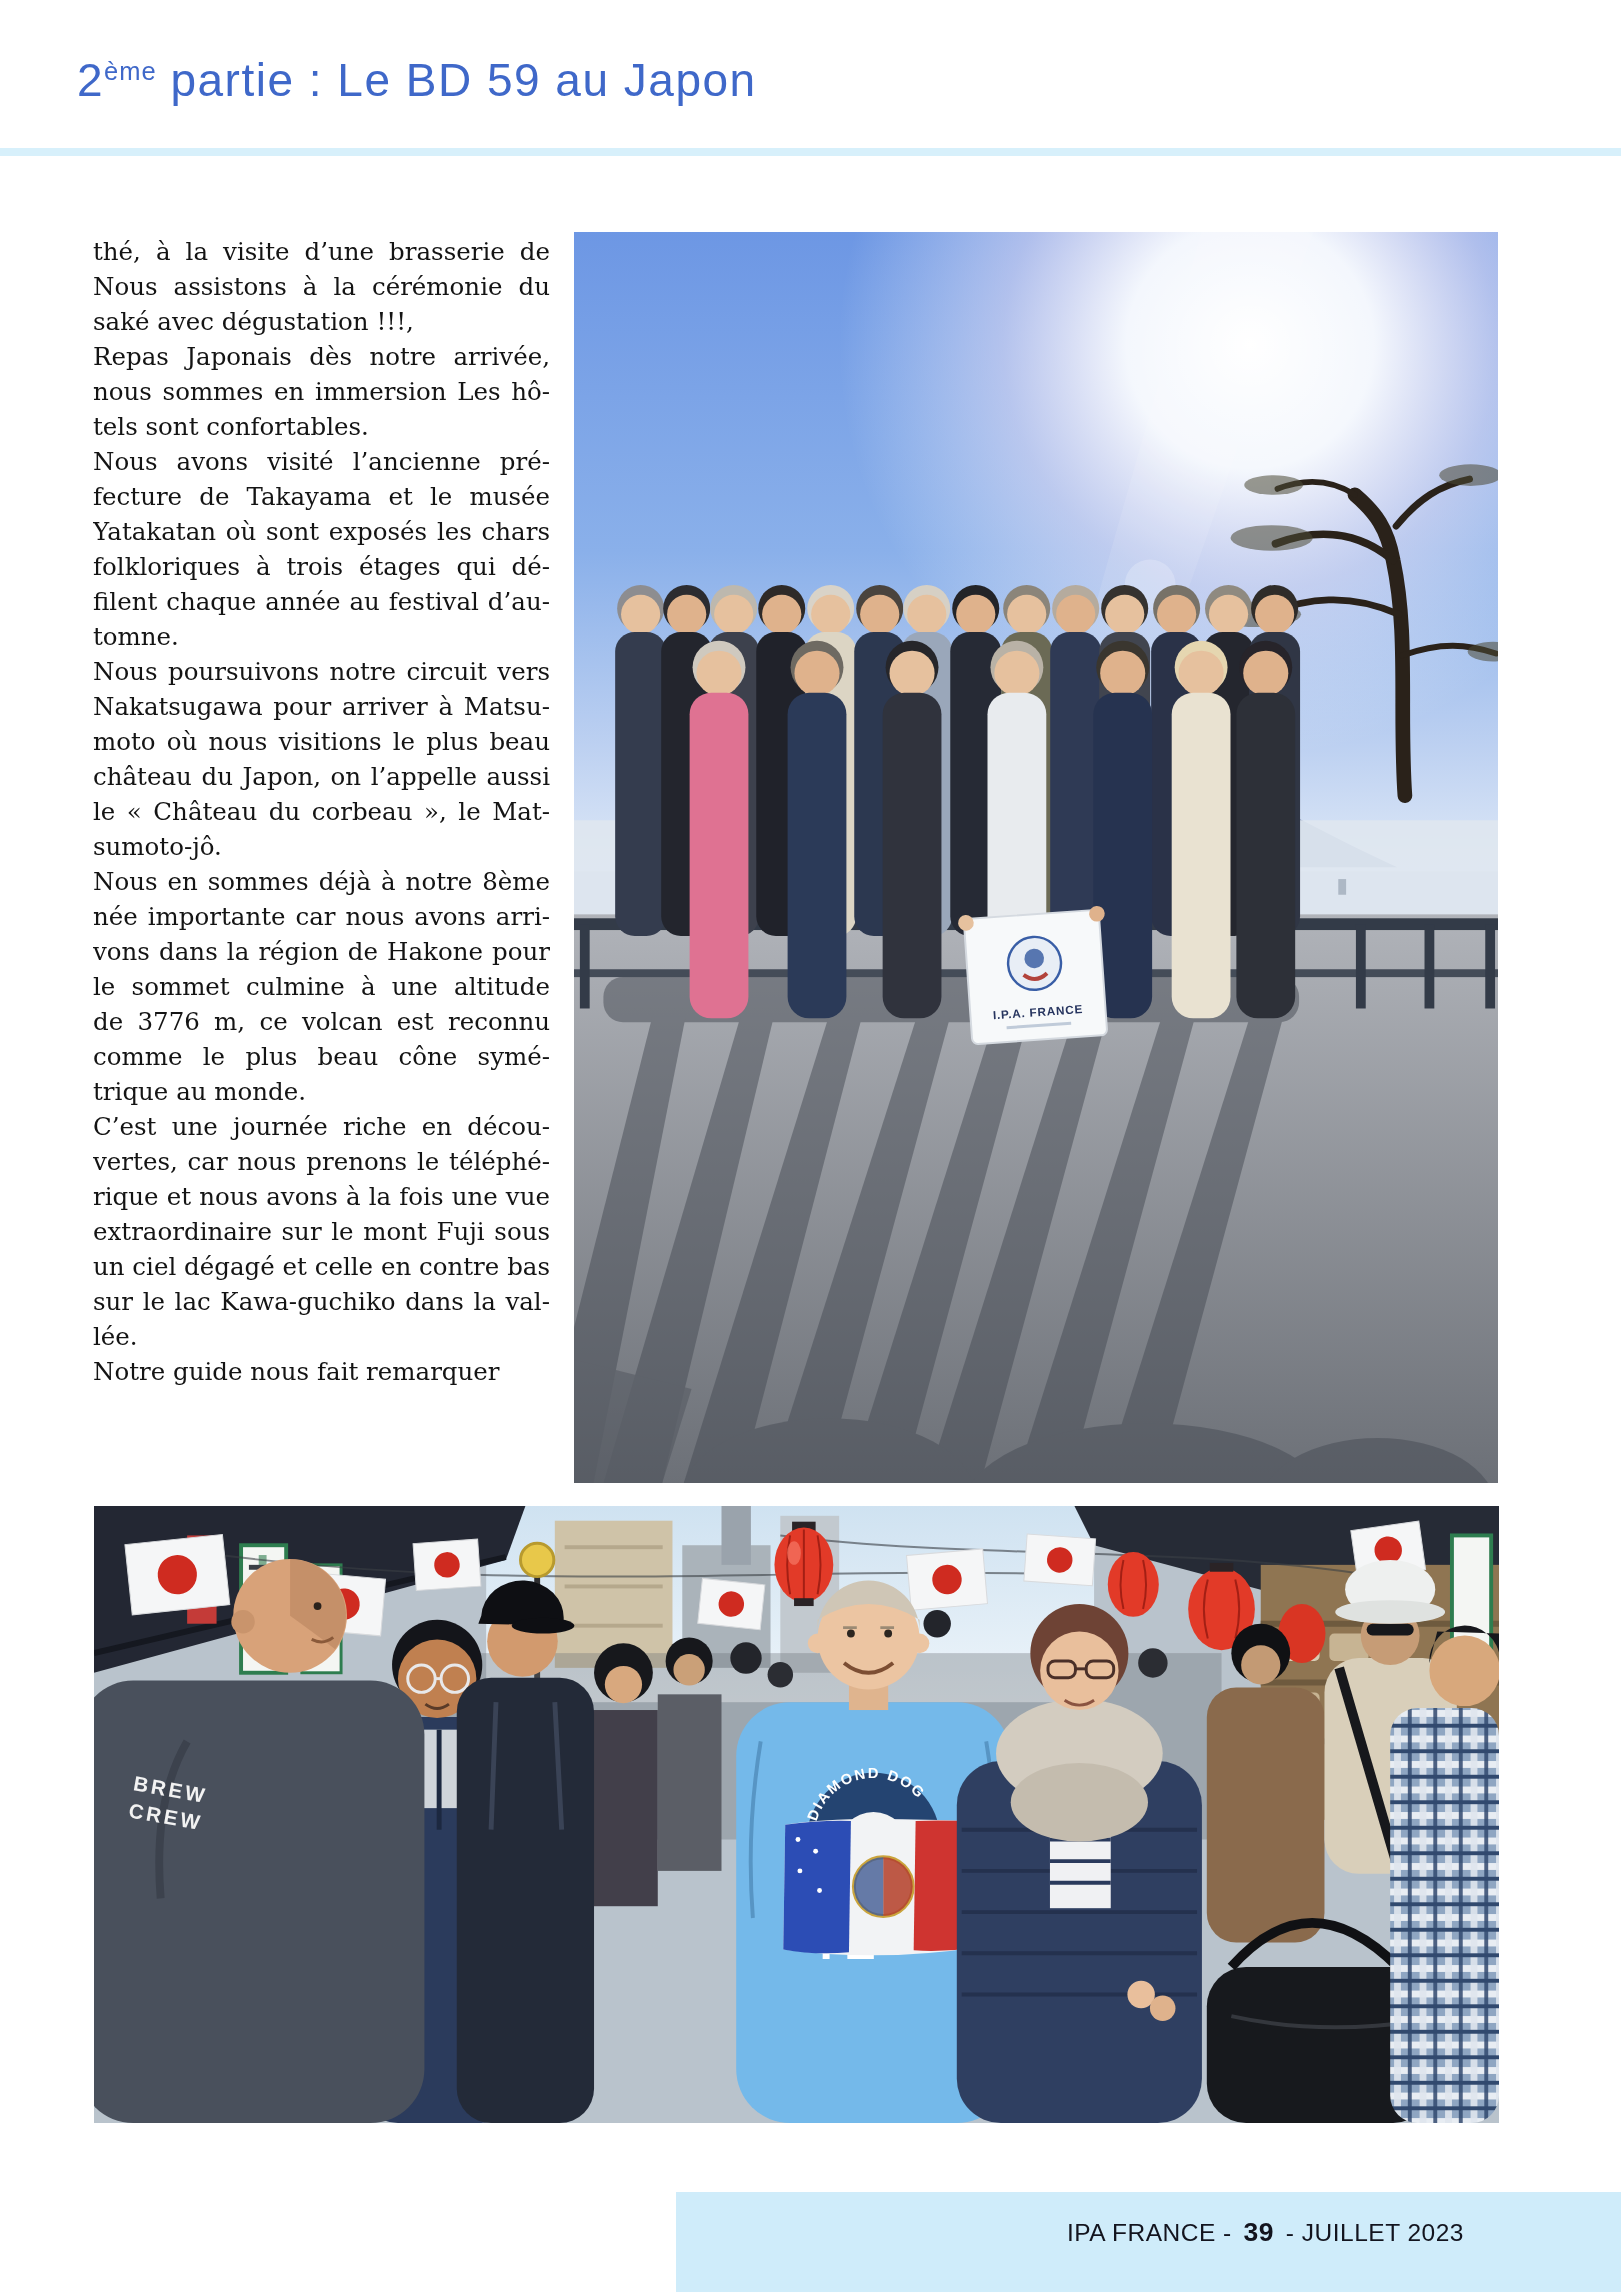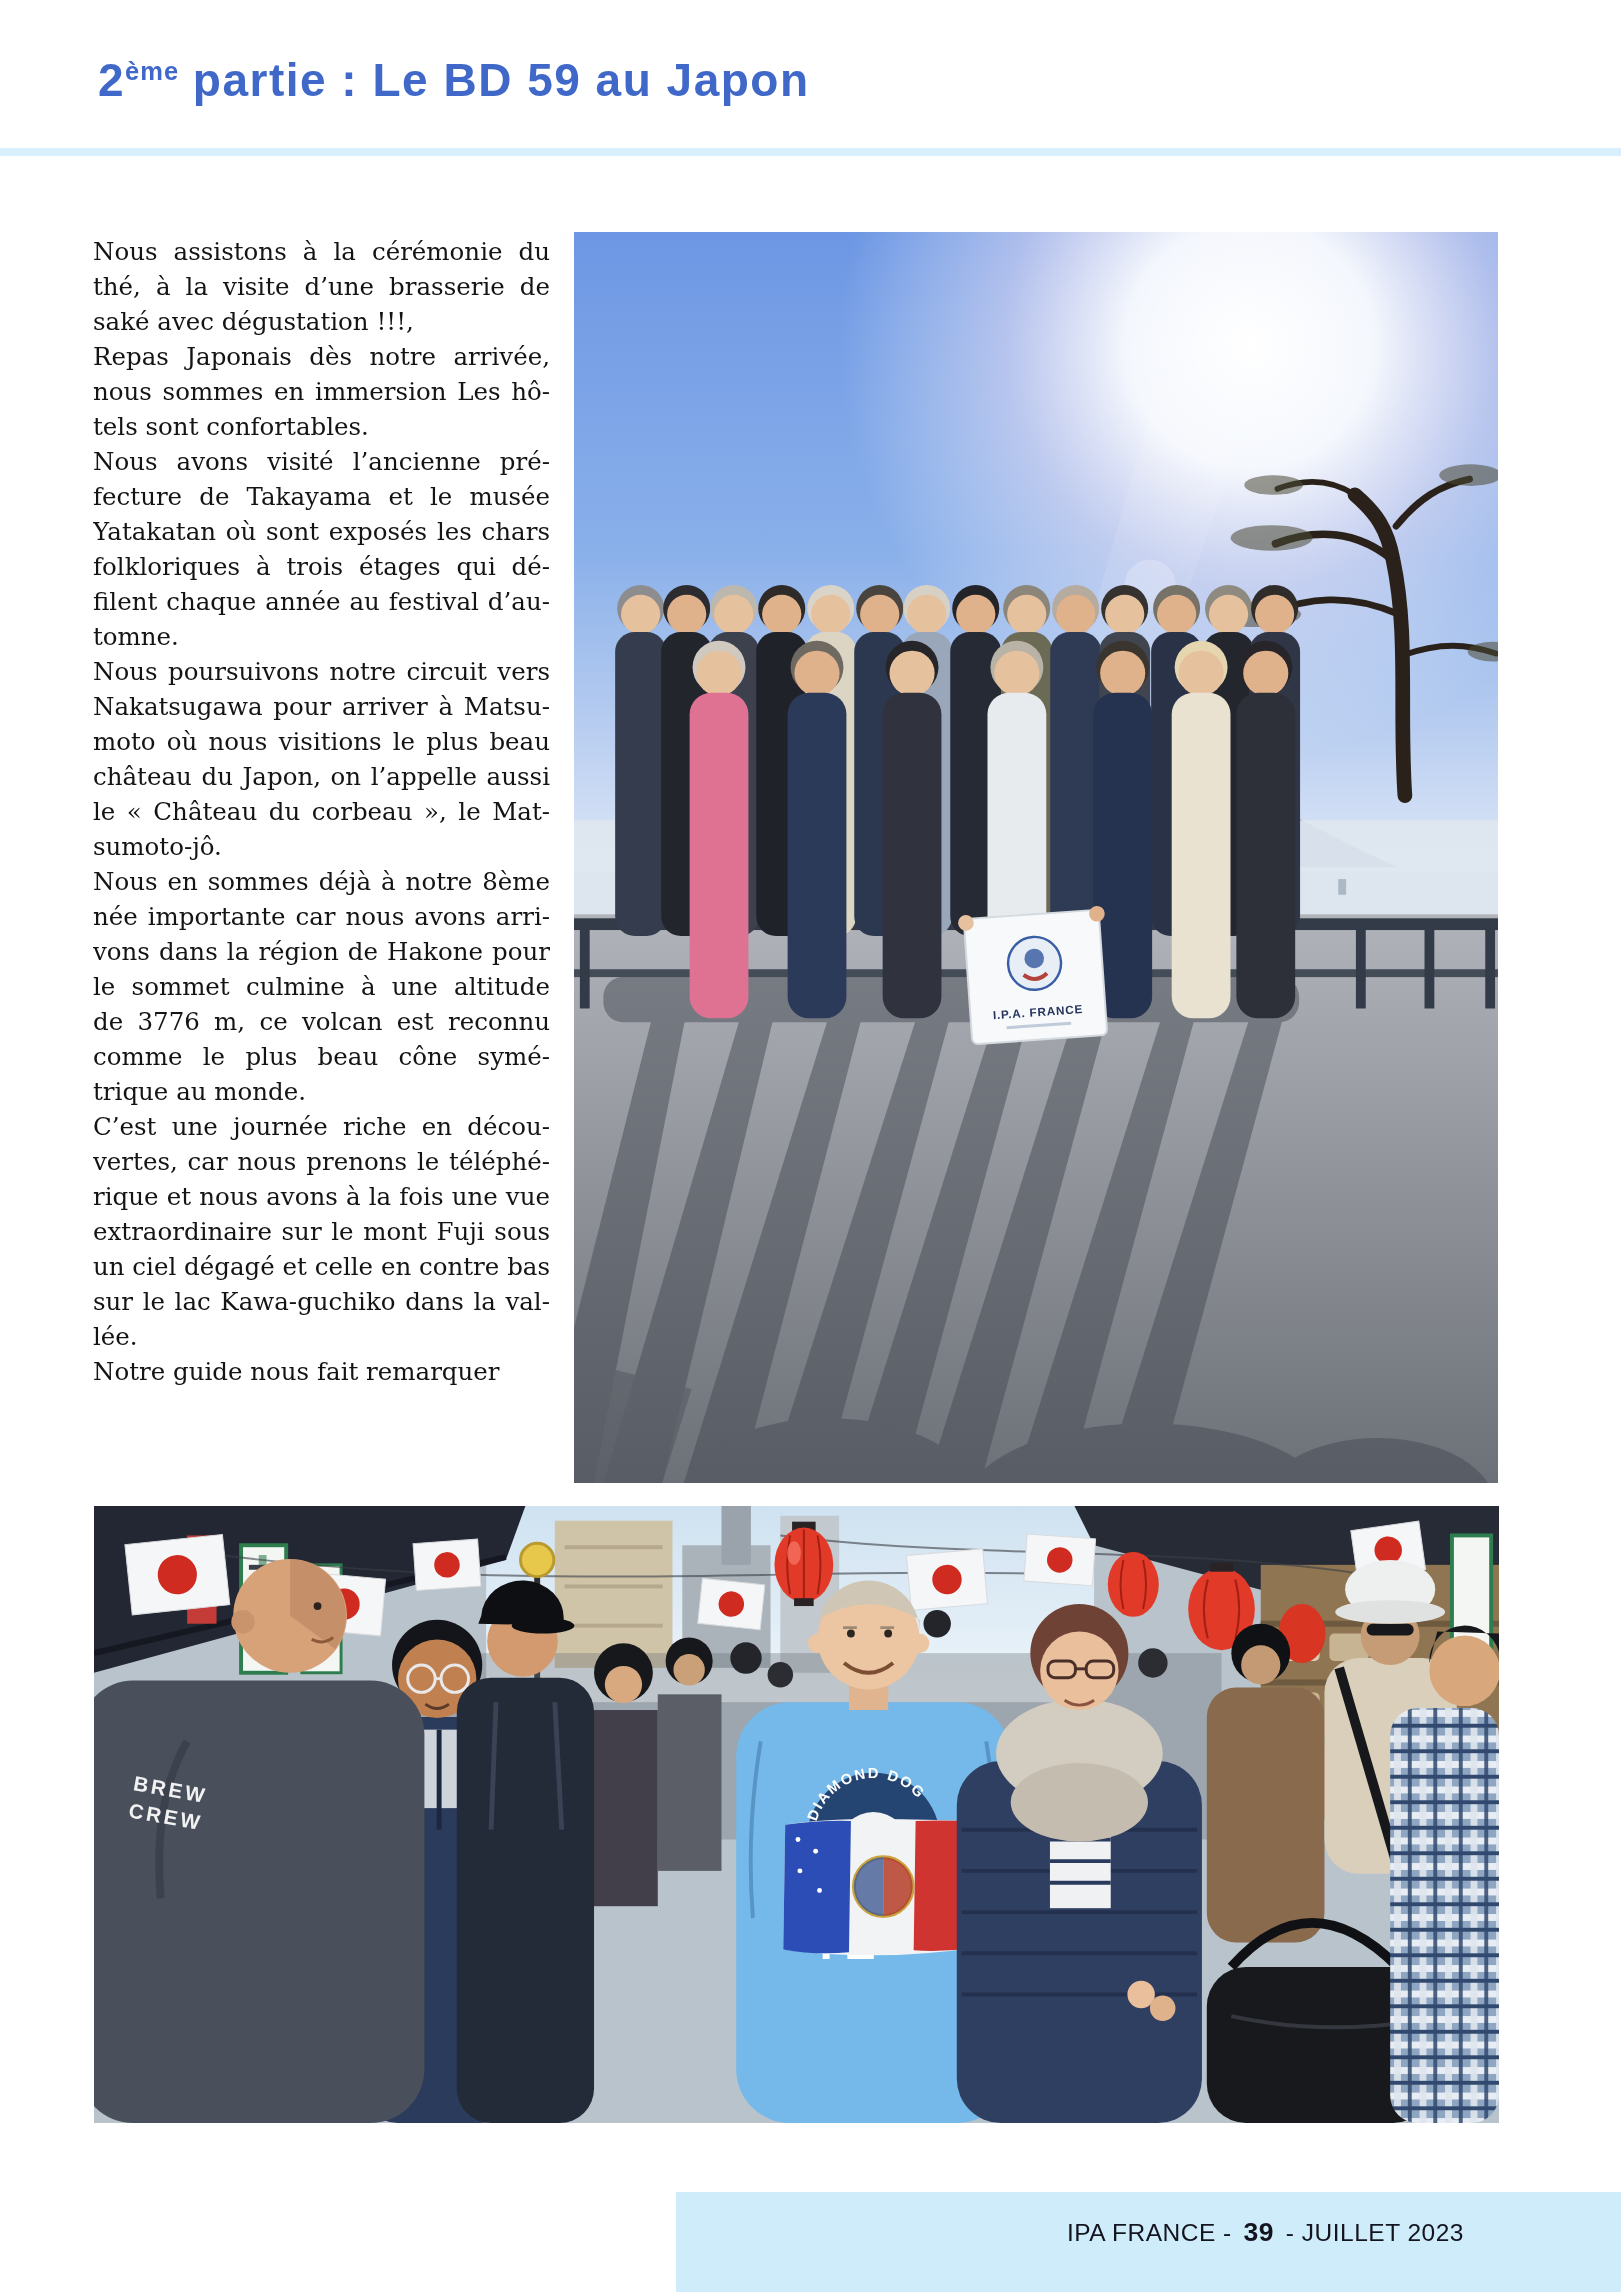--- a/index.html
+++ b/index.html
@@ -1,20 +1,20 @@
 <!DOCTYPE html>
 <html><head>
 <meta charset="utf-8">
 <style>
   html,body{margin:0;padding:0;background:#ffffff}
   .page{position:relative;width:1621px;height:2293px;background:#ffffff;overflow:hidden;
         font-family:"Liberation Sans",sans-serif}
   .accent-band{position:absolute;left:0;top:148px;width:1621px;height:7.8px;background:#d7f0fb}
-  .page-title{position:absolute;left:98px;top:53px;font-size:46px;color:#3f68c9;
-        letter-spacing:1.5px;white-space:nowrap;font-weight:700}
+  .page-title{position:absolute;left:77px;top:53px;font-size:46px;color:#3f68c9;
+        letter-spacing:1.5px;white-space:nowrap;font-weight:400}
   .page-title .sup{font-size:25.5px;vertical-align:super;letter-spacing:1px}
   .page-title .rest{margin-left:13.7px}
   .article-col{position:absolute;left:93px;top:234px;width:457px;
         font-family:"DejaVu Serif",serif;font-size:24.5px;line-height:35px;color:#141414}
   .ln{height:35px;overflow:hidden}
   .ln.j{text-align:justify;text-align-last:justify}
   .photo{position:absolute;overflow:hidden;background:#cbd6e4}
   #fuji-photo{left:574px;top:232px;width:924px;height:1251px}
   #street-photo{left:94px;top:1506px;width:1405px;height:617px}
   .photo svg{display:block;width:100%;height:100%}
@@ -28,22 +28,22 @@
 </style>
 </head>
 <body>
 
 <div class="page">
 
   <div class="page-title"><span>2</span><span class="sup">ème</span><span class="rest">partie : Le BD 59 au Japon</span></div>
   <div class="accent-band"></div>
 
   <div class="article-col">
+    <div class="ln j">thé, à la visite d’une brasserie de</div>
     <div class="ln j">Nous assistons à la cérémonie du</div>
-    <div class="ln j">thé, à la visite d’une brasserie de</div>
     <div class="ln">saké avec dégustation !!!,</div>
     <div class="ln j">Repas Japonais dès notre arrivée,</div>
     <div class="ln j">nous sommes en immersion Les hô-</div>
     <div class="ln">tels sont confortables.</div>
     <div class="ln j">Nous avons visité l’ancienne pré-</div>
     <div class="ln j">fecture de Takayama et le musée</div>
     <div class="ln j">Yatakatan où sont exposés les chars</div>
     <div class="ln j">folkloriques à trois étages qui dé-</div>
     <div class="ln j">filent chaque année au festival d’au-</div>
     <div class="ln">tomne.</div>

